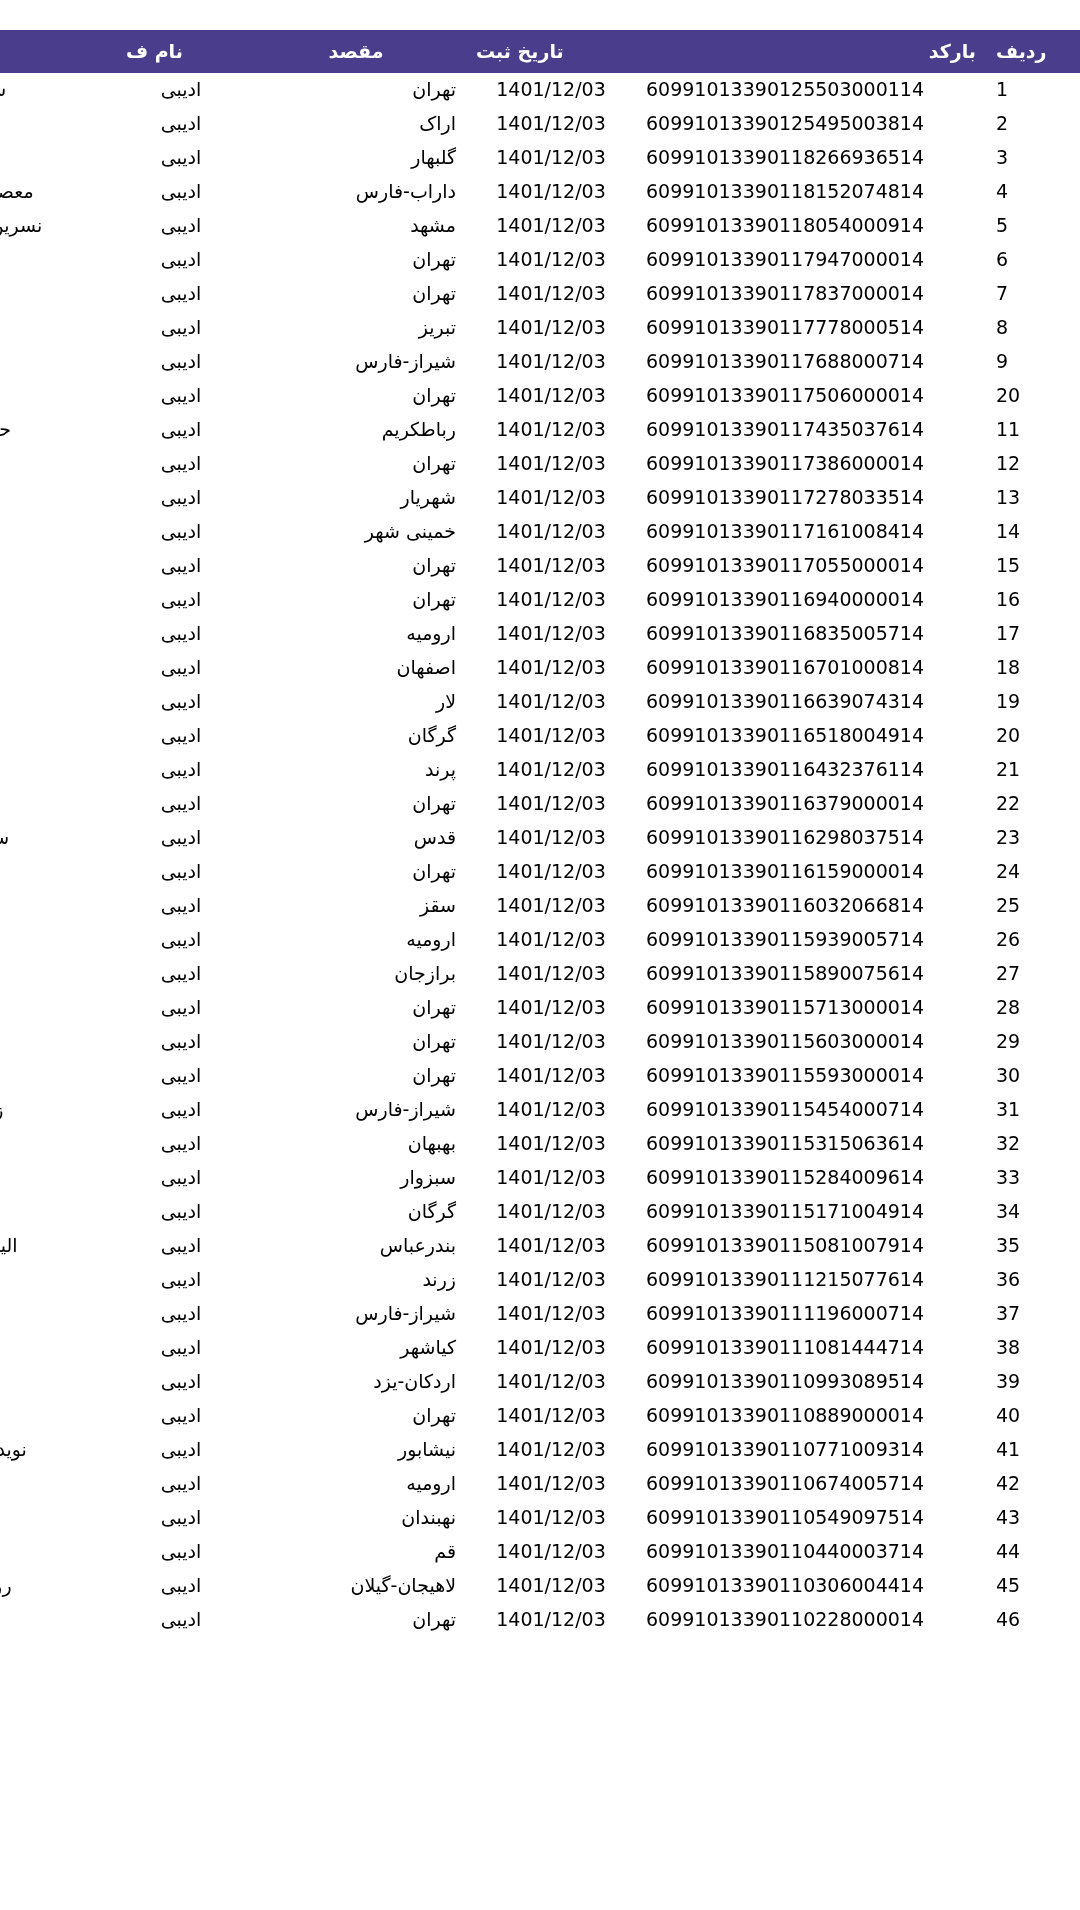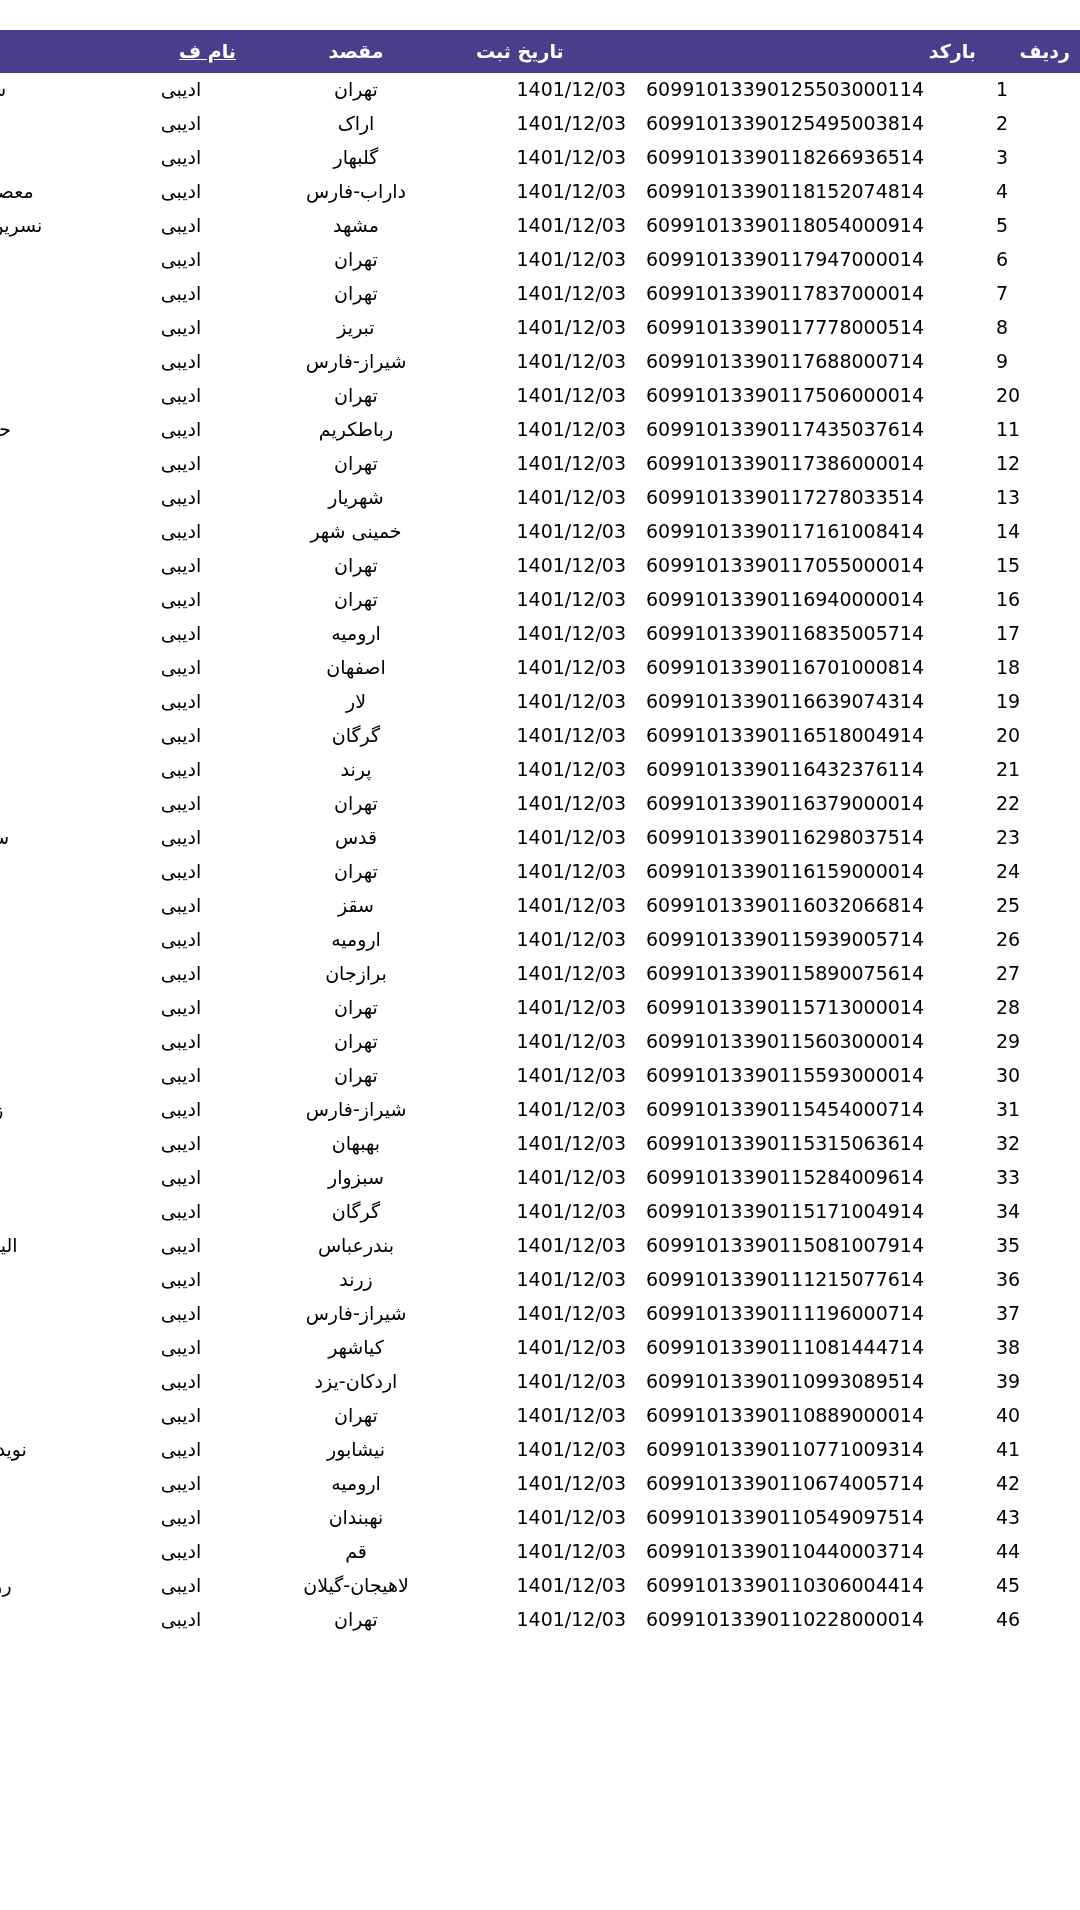--- a/index.html
+++ b/index.html
@@ -54,30 +54,30 @@
     line-height: 21px;
     white-space: nowrap;
     border: none;
     background: #ffffff;
     vertical-align: middle;
     overflow: hidden;
   }
   
   .col-radif   { width: 74px;  text-align: left;  padding-left: 20px; }
   .col-barcode { width: 330px; text-align: left;  }
-  .col-date    { width: 150px; text-align: right;  }
-  .col-dest    { width: 200px; text-align: center;  }
+  .col-date    { width: 150px; text-align: center;  }
+  .col-dest    { width: 200px; text-align: right;  }
   .col-fam     { width: 110px; text-align: center; }
   .col-given   { width: 216px; text-align: left;  padding-left: 18px; }
 
-  thead th.col-radif   { text-align: right;  padding-left: 20px; }
+  thead th.col-radif   { text-align: left;  padding-left: 20px; }
   thead th.col-barcode { text-align: right;  }
   thead th.col-date    { text-align: left;  }
   thead th.col-dest    { text-align: center;  }
-  thead th.col-fam     { text-align: right; text-decoration: underline; }
+  thead th.col-fam     { text-align: left; }
   thead th.col-given   { text-align: left;  padding-left: 18px; }
 
   .num { direction: ltr; unicode-bidi: embed; display: inline-block; }
 </style>
 </head>
 <body>
 
 <div class="page">
   <div class="top-spacer"></div>
 

